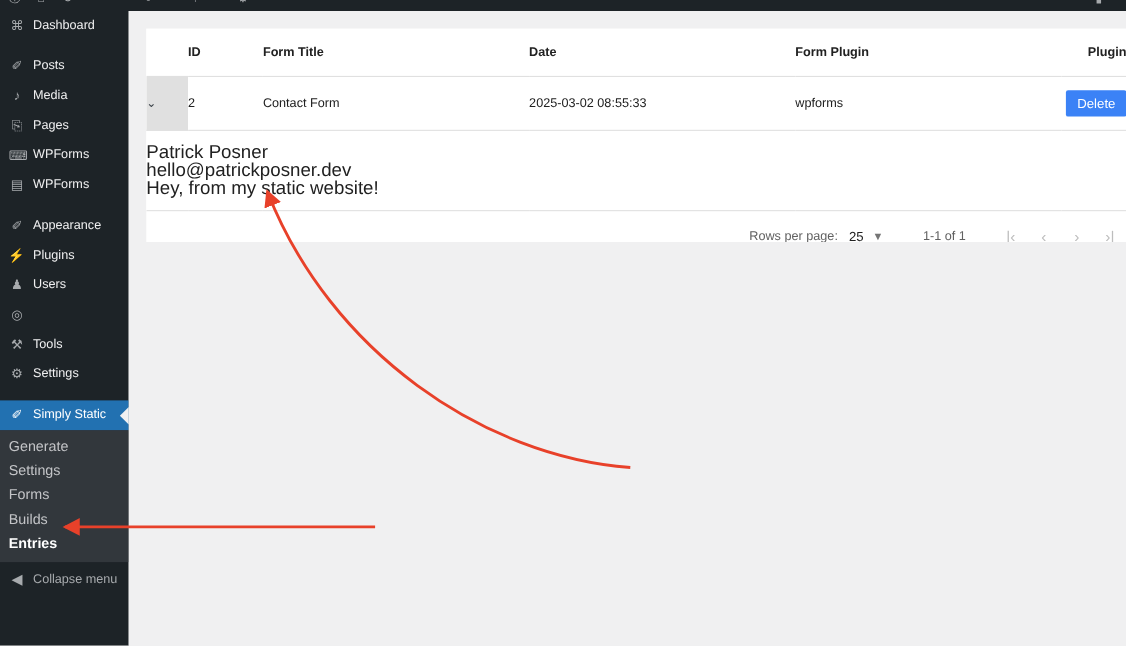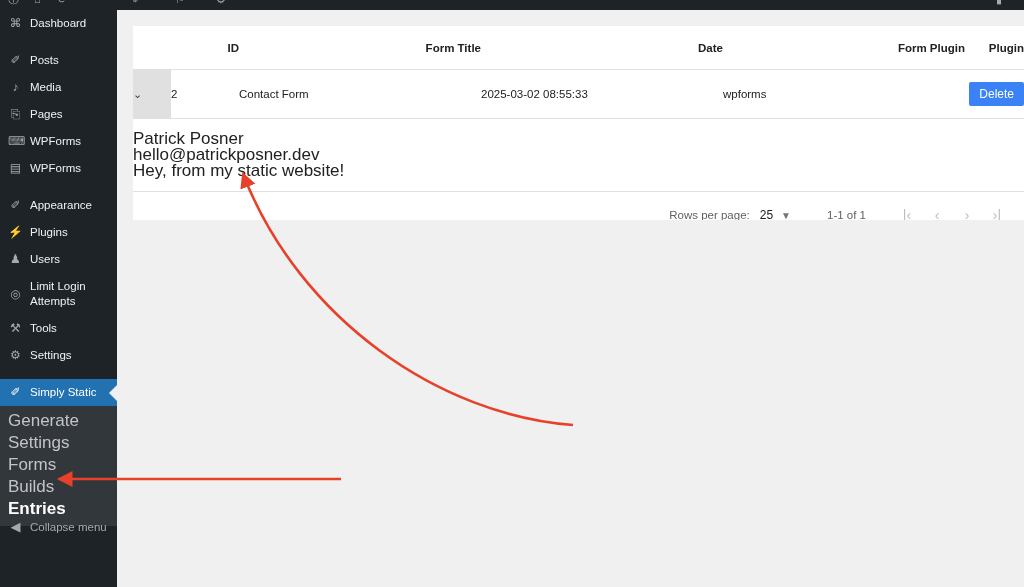--- a/index.html
+++ b/index.html
@@ -42,21 +42,21 @@
   }
   .menu-item.current .ico { color: #fff; }
   .menu-item.current::after {
     content: ""; position: absolute; right: 0; top: 50%;
     transform: translateY(-50%);
     border-style: solid; border-width: 8px 8px 8px 0;
     border-color: transparent #f0f0f1 transparent transparent;
   }
   .submenu { background: #32373c; padding: 4px 0 6px 0; }
   .submenu-item {
-    padding: 3px 0 3px 8px; font-size: 17px; color: #c3c4c7; line-height: 16px;
+    padding: 3px 0 3px 8px; font-size: 13px; color: #c3c4c7; line-height: 16px;
   }
   .submenu-item.active { color: #fff; font-weight: bold; }
   .collapse {
     position: absolute; bottom: 47px; left: 0; width: 117px;
     display: flex; align-items: center; gap: 7px; padding: 6px 0 6px 8px;
     font-size: 11.5px; color: #a7aaad;
   }
   .collapse .ico {
     width: 15px; flex: 0 0 15px; text-align: center; font-size: 13px; line-height: 15px;
   }
@@ -66,21 +66,21 @@
     position: absolute; top: 10px; left: 117px;
     width: 907px; height: 577px; background: #f0f0f1;
   }
   .card {
     position: absolute; top: 16px; left: 16px; width: 891px; height: 194px;
     background: #fff; overflow: hidden;
   }
 
   table.entries { width: 100%; border-collapse: collapse; table-layout: fixed; }
   table.entries th {
-    font-size: 11.5px; font-weight: bold; color: #212121; text-align: right;
+    font-size: 11.5px; font-weight: bold; color: #212121; text-align: left;
     padding: 16px 0 15px 0; border-bottom: 1px solid #e0e0e0; background: #fff;
   }
   table.entries td {
     font-size: 11.5px; color: #212121; text-align: left;
     padding: 12px 0; border-bottom: 1px solid #e0e0e0; background: #fff;
     vertical-align: middle;
   }
   .col-exp  { width: 38px; }
   .col-id   { width: 68px; }
   .col-ttl  { width: 242px; }
@@ -99,21 +99,21 @@
     display: inline-block; background: #3b82f6; color: #fff;
     font-size: 12px; padding: 5px 10px; border: none; border-radius: 2px;
     cursor: pointer; font-family: "Liberation Sans", sans-serif;
   }
 
   .detail-row td { border-bottom: 1px solid #eeeeee; padding: 14px 0 16px 20px; }
   .detail-line { font-size: 17px; color: #212121; line-height: 16px; }
 
   .pager {
     display: flex; align-items: center; justify-content: flex-end;
-    gap: 0; height: 46px; padding-right: 12px; font-size: 11.5px; color: #616161;
+    gap: 0; height: 46px; padding-right: 0px; font-size: 11.5px; color: #616161;
   }
   .pager .rpp-label { margin-right: 10px; }
   .pager .rpp-value { font-weight: normal; color: #212121; font-size: 12px; }
   .pager .rpp-caret { margin-left: 8px; color: #757575; font-size: 10px; }
   .pager .range { margin: 0 26px 0 36px; color: #616161; }
   .pager .pg-btn {
     width: 30px; text-align: center; color: #bdbdbd; font-size: 14px; cursor: pointer;
   }
 
   
@@ -172,21 +172,20 @@
     <div class="menu-item">
       <span class="ico">⚡</span>
       <span class="lbl">Plugins</span>
     </div>
     <div class="menu-item">
       <span class="ico">♟</span>
       <span class="lbl">Users</span>
     </div>
     <div class="menu-item">
       <span class="ico">◎</span>
-      <span class="lbl">Limit Login Attempts</span>
     </div>
     <div class="menu-item">
       <span class="ico">⚒</span>
       <span class="lbl">Tools</span>
     </div>
     <div class="menu-item">
       <span class="ico">⚙</span>
       <span class="lbl">Settings</span>
     </div>
     <div class="menu-sep"></div>

